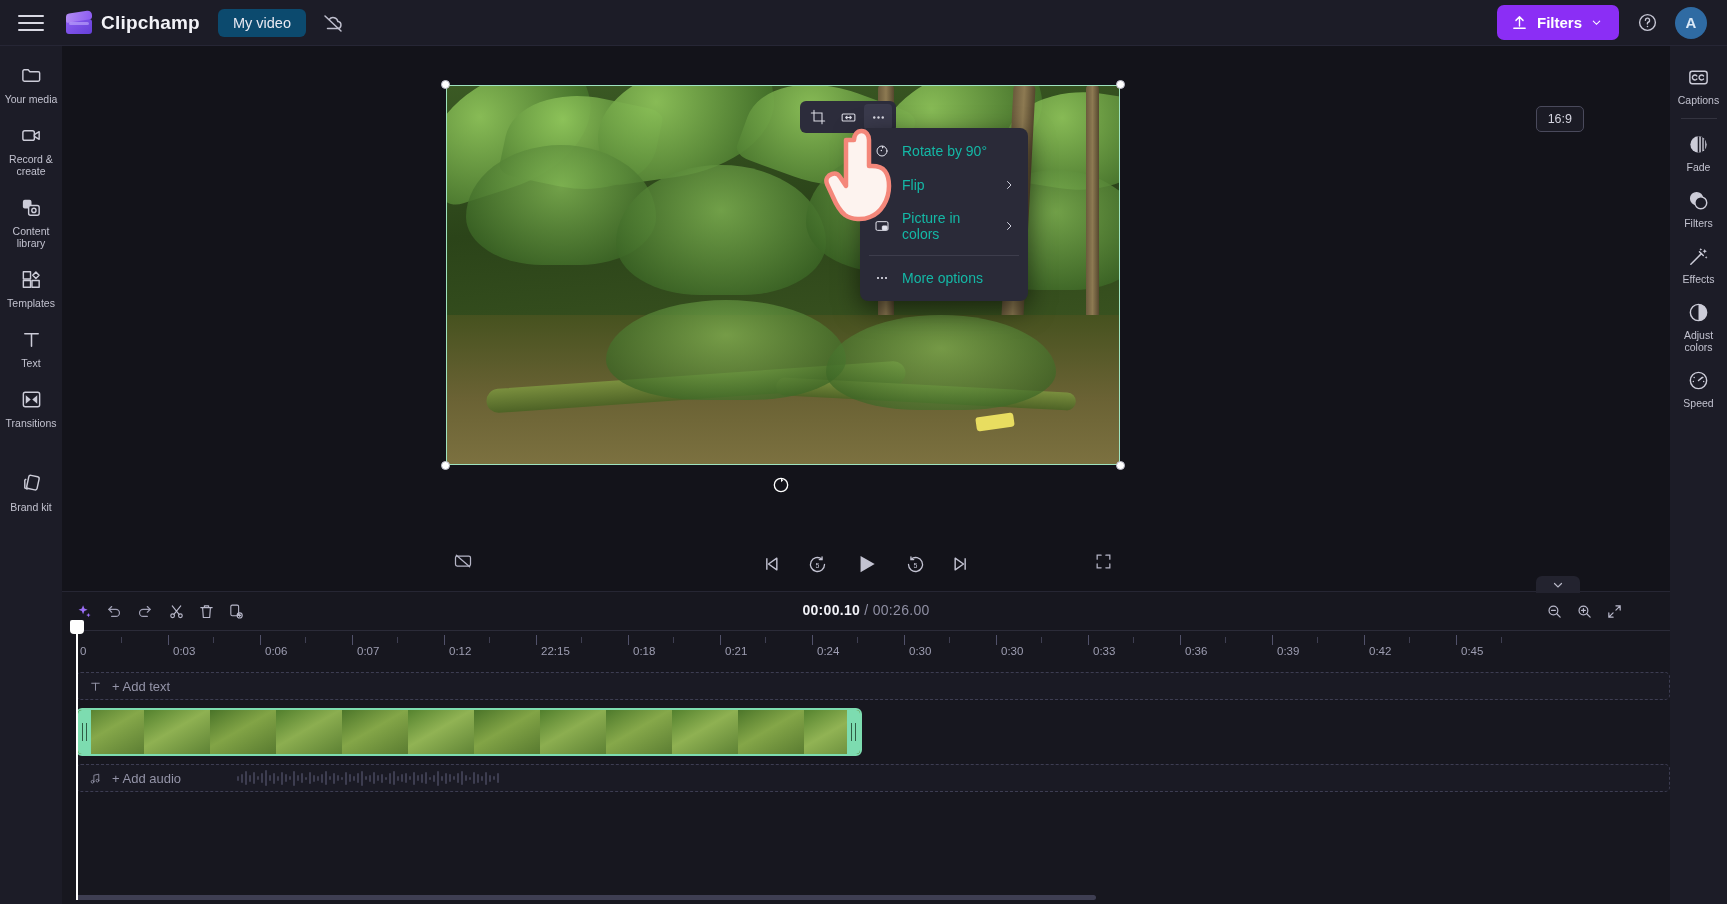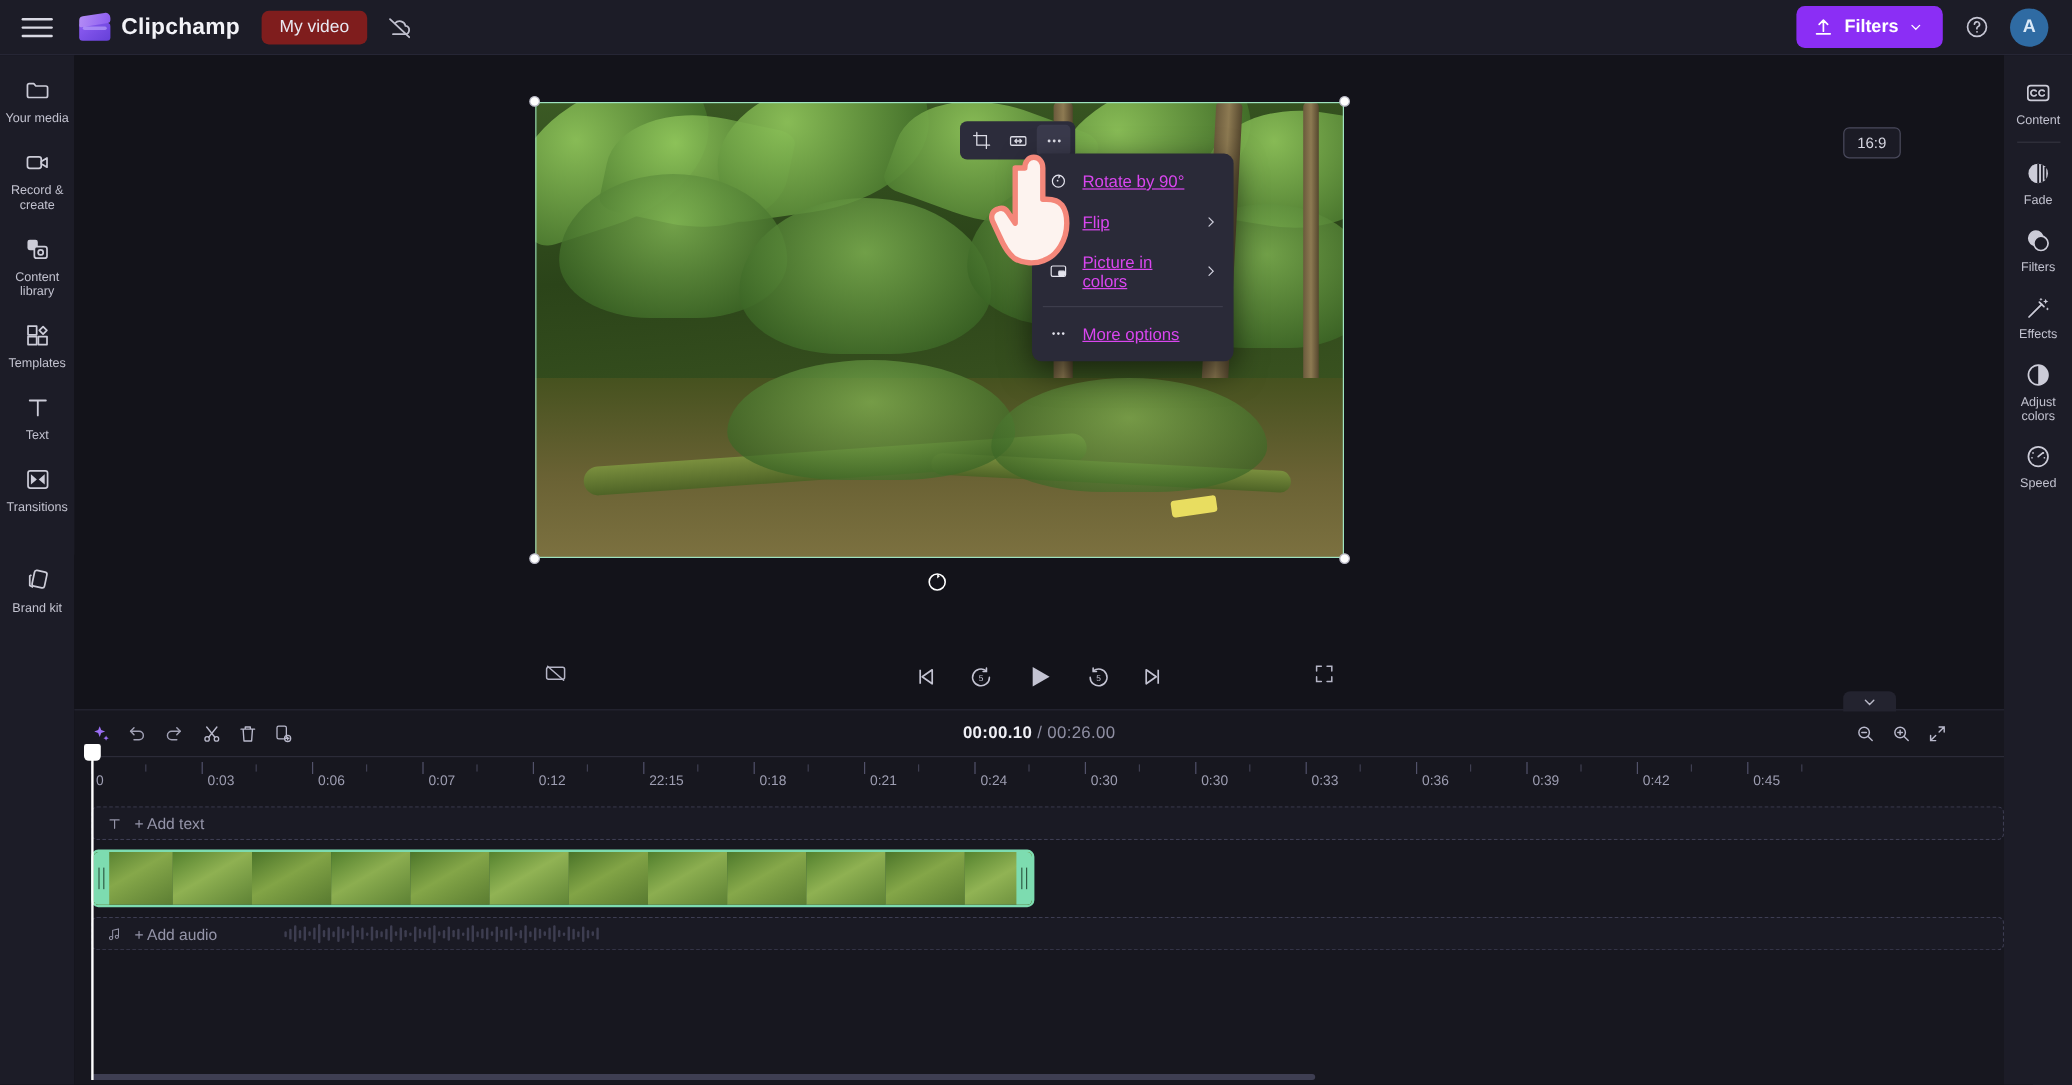--- a/index.html
+++ b/index.html
@@ -32,21 +32,21 @@
     background: linear-gradient(140deg,#8d5cf2,#6540d8);
     border-radius: 3px;
   }
   .brand-logo .lg-stripe {
     position:absolute; left:3px; top:10px; width:20px; height:3px;
     background: rgba(200,180,255,.55); border-radius:2px;
   }
   .brand-name { font-size: 19px; font-weight: 600; color: #f2f2f7; letter-spacing:.2px; }
   .proj-chip {
     margin-left: 18px; padding: 6px 15px; border-radius: 6px;
-    background: #7f1d1d; font-size: 14.5px; color: #e9e9f2; cursor:pointer;
+    background: #0c4a6e; font-size: 14.5px; color: #e9e9f2; cursor:pointer;
   }
   .cloud-off { margin-left: 14px; width: 26px; height: 26px; display:flex; align-items:center; justify-content:center; cursor:pointer; }
   .top-right { margin-left:auto; display:flex; align-items:center; gap: 16px; padding-right: 20px; }
   .export-btn {
     display:flex; align-items:center; gap:9px; background:#8b2ef5;
     border-radius: 7px; padding: 9px 17px 9px 14px; cursor:pointer;
     font-size: 15px; font-weight: 600; color:#fff;
   }
   .help-icon { width:24px;height:24px; display:flex; align-items:center; justify-content:center; cursor:pointer;}
   .avatar {
@@ -143,21 +143,21 @@
   .trunk { position:absolute; border-radius:4px; background: linear-gradient(90deg,#6a5a3c,#8d7a52,#55472e); }
 
   
   .ctx-menu {
     position:absolute; left:798px; top:82px; width:168px;
     background:#2a2a38; border-radius:8px; padding: 6px 0;
     box-shadow: 0 8px 26px rgba(0,0,0,.55); z-index: 40;
   }
   .ctx-item {
     display:flex; align-items:center; gap:11px; padding: 8px 13px;
-    font-size:14px; color:#d946ef; cursor:pointer;text-decoration:underline;
+    font-size:14px; color:#14b8a6; cursor:pointer;
   }
   .ctx-ic { width:18px;height:18px; display:flex;align-items:center;justify-content:center;flex:0 0 18px; }
   .ctx-arrow { margin-left:auto; }
   .ctx-sep { height:1px; background:#3d3d4c; margin:5px 9px; }
 
   .cursor-hand { position:absolute; left:762px; top:80px; width:72px; height:96px; z-index:45; pointer-events:none; }
 
   
   .player-bar { position:absolute; left:62px; top:535px; width:1608px; height:55px; }
   .pb-btn { position:absolute; width:30px;height:30px; display:flex;align-items:center;justify-content:center; cursor:pointer;}
@@ -356,21 +356,21 @@
 
   <div class="rightrail">
 
     <div class="rrail-item">
       <span class="rail-icon">
         <svg width="23" height="23" viewBox="0 0 24 24" fill="none" stroke="#ccccd8" stroke-width="1.5">
           <rect x="3" y="5.5" width="18" height="13" rx="2.5"></rect>
           <path d="M10.2 10.3a2.6 2.6 0 1 0 0 3.4M17.2 10.3a2.6 2.6 0 1 0 0 3.4" stroke-linecap="round"></path>
         </svg>
       </span>
-      <span class="lbl">Content</span>
+      <span class="lbl">Captions</span>
     </div>
 
     <div class="rrail-sep"></div>
 
     <div class="rrail-item">
       <span class="rail-icon">
         <svg width="23" height="23" viewBox="0 0 24 24">
             <circle cx="12" cy="12" r="8.5" fill="#ccccd8"></circle>
           <path d="M12 3.5v17" stroke="#1c1c27" stroke-width="1.6"></path>
             <path d="M15.2 4.2v15.6" stroke="#1c1c27" stroke-width="1.6"></path>

